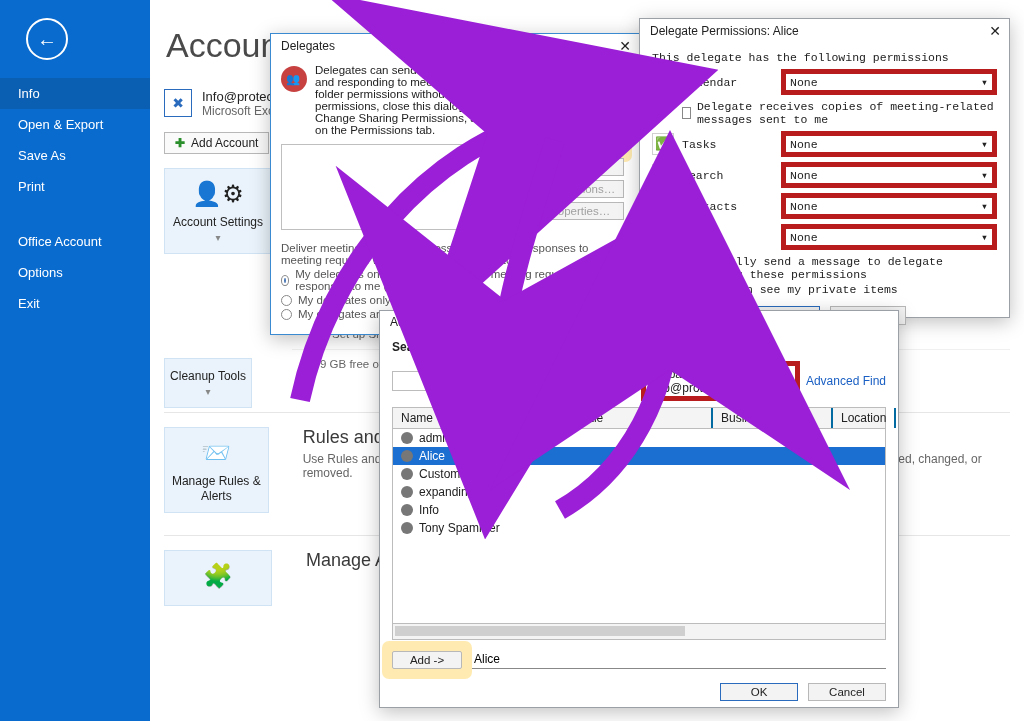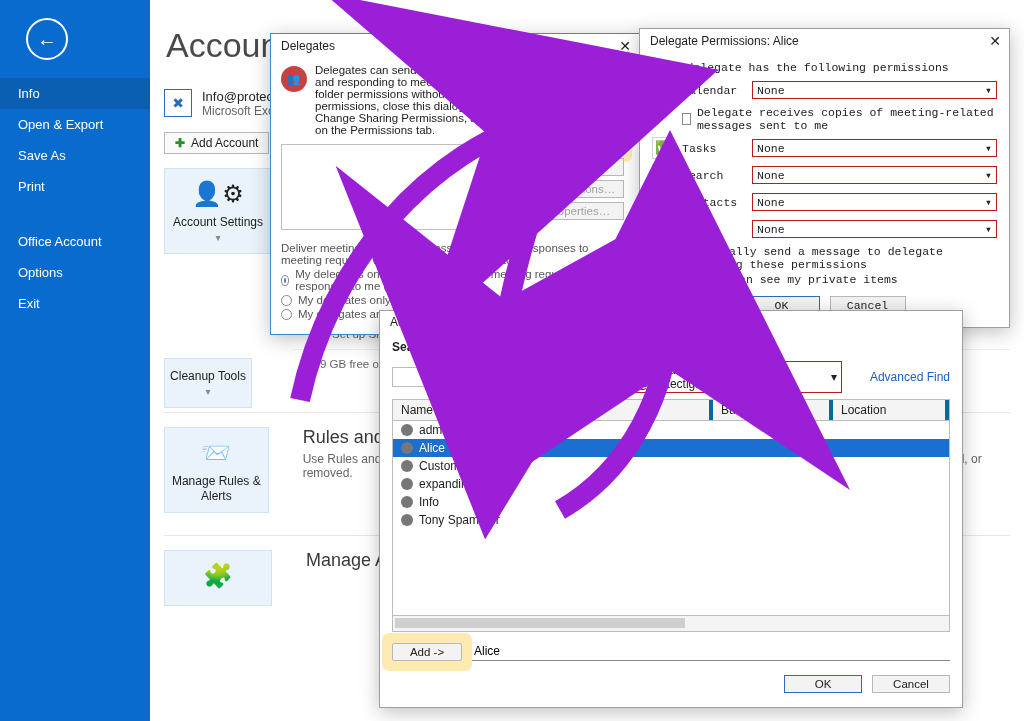--- a/index.html
+++ b/index.html
@@ -61,53 +61,53 @@
   .dlg-delegates .listbox { border:1px solid #bfbfbf; width:240px; height:86px; margin:8px 0 6px 0; background:#fff; display:inline-block; vertical-align:top; }
   .dlg-delegates .btn-col { display:inline-flex; flex-direction:column; gap:4px; margin-left:8px; vertical-align:top; }
   .win-btn { border:1px solid #b8b8b8; background:#f3f3f3; padding:2px 0; width:92px; text-align:center; font-size:11.5px; cursor:pointer; }
   .win-btn.disabled { color:#a0a0a0; cursor:default; }
   .win-hl { box-shadow:0 0 0 8px rgba(255,215,100,0.5); border-radius:2px; }
   .radio-row { display:flex; align-items:center; gap:6px; margin:2px 0; font-size:11.5px; color:#555; }
   .radio { width:11px; height:11px; border:1px solid #888; border-radius:50%; display:inline-block; position:relative; }
   .radio.checked::after { content:""; position:absolute; inset:2px; background:#4a78b5; border-radius:50%; }
 
   
-  .dlg-addusers { left:379px; top:310px; width:584px; height:398px; border-color:#9aa0a6; }
+  .dlg-addusers { left:379px; top:310px; width:520px; height:398px; border-color:#9aa0a6; }
   .dlg-addusers .dialog-header { border-bottom:none; }
   .dlg-addusers .body { padding:4px 12px 10px 12px; font-size:12px; }
   .search-row { display:flex; align-items:center; gap:6px; margin-bottom:6px; }
   .search-label { font-weight:600; font-size:12px; }
   .ab-label { font-weight:600; font-size:12px; }
   .input { border:1px solid #bcbcbc; padding:2px 4px; font-size:12px; background:#fff; }
   .go-btn { border:1px solid #b8b8b8; background:#f3f3f3; padding:2px 10px; cursor:pointer; }
   .adv-find { color:#1a5fc3; cursor:pointer; margin-left:auto; }
   .grid-head { border:1px solid #bcbcbc; background:#f4f4f4; display:grid; grid-template-columns: 180px 140px 120px 1fr; font-size:12px; }
-  .grid-head div { padding:3px 8px; border-right:4px solid #0369a1; }
+  .grid-head div { padding:3px 8px; border-right:2px solid #0369a1; }
   .grid-body { border:1px solid #bcbcbc; border-top:none; height:195px; overflow:hidden; background:#fff; }
   .row { display:grid; grid-template-columns: 180px 140px 120px 1fr; font-size:12px; }
   .row .cell { padding:2px 8px; display:flex; align-items:center; gap:6px; }
   .row.selected { background:#1a6fd1; color:#fff; }
   .person-icon { width:12px; height:12px; background:#777; border-radius:50%; display:inline-block; }
   .scroll-x { height:16px; border:1px solid #bcbcbc; border-top:none; background:#f4f4f4; position:relative; }
   .scroll-x .thumb { position:absolute; left:2px; top:2px; height:10px; width:290px; background:#cfcfcf; }
   .add-row { display:flex; align-items:center; gap:10px; margin-top:10px; }
   .add-row .win-btn { width:70px; }
   .add-row .win-btn.hl2 { box-shadow:0 0 0 10px rgba(255,215,100,0.5); border-radius:2px; }
   .add-row .input { flex:1; border-bottom:1px solid #888; border-left:none; border-right:none; border-top:none; padding:2px 2px; }
   .okcancel { display:flex; gap:10px; justify-content:flex-end; margin-top:14px; }
   .okcancel .win-btn { width:78px; }
   .okcancel .primary { border-color:#2a6bbd; }
 
   
-  .dlg-perm { left:639px; top:28px; width:371px; height:300px; border-color:#9aa0a6; }
+  .dlg-perm { left:639px; top:18px; width:371px; height:300px; border-color:#9aa0a6; }
   .dlg-perm .body { padding:6px 12px 10px 12px; font-size:11.5px;font-family:Liberation Mono, monospace; }
   .perm-row { display:flex; align-items:center; gap:8px; margin:5px 0; }
   .perm-icon { width:22px; height:22px; border:1px solid #d0d0d0; display:flex; align-items:center; justify-content:center; font-size:13px; }
   .perm-label { width:62px; }
-  .perm-select { flex:1; border:1px solid #b91c1c; background:#fff; padding:1px 4px; display:flex; justify-content:space-between; align-items:center; cursor:pointer; }
+  .perm-select { flex:1; border:5px solid #b91c1c; background:#fff; padding:1px 4px; display:flex; justify-content:space-between; align-items:center; cursor:pointer;margin-left:29px; }
   .perm-check-row { display:flex; align-items:center; gap:6px; margin:2px 0 2px 0; }
   .chk { width:12px; height:12px; border:1px solid #888; background:#fff; display:inline-flex; align-items:center; justify-content:center; font-size:10px; line-height:1; }
   .chk.checked { background:#fff; color:#1a6fd1; }
   .chk.checked::after { content:"✔"; }
   .perm-okcancel { display:flex; gap:10px; justify-content:center; margin-top:10px; }
   .perm-okcancel .win-btn { width:76px; }
   .perm-okcancel .primary { border-color:#2a6bbd; }
 
   
   .anno { position:absolute; left:0; top:0; width:1024px; height:721px; pointer-events:none; }

